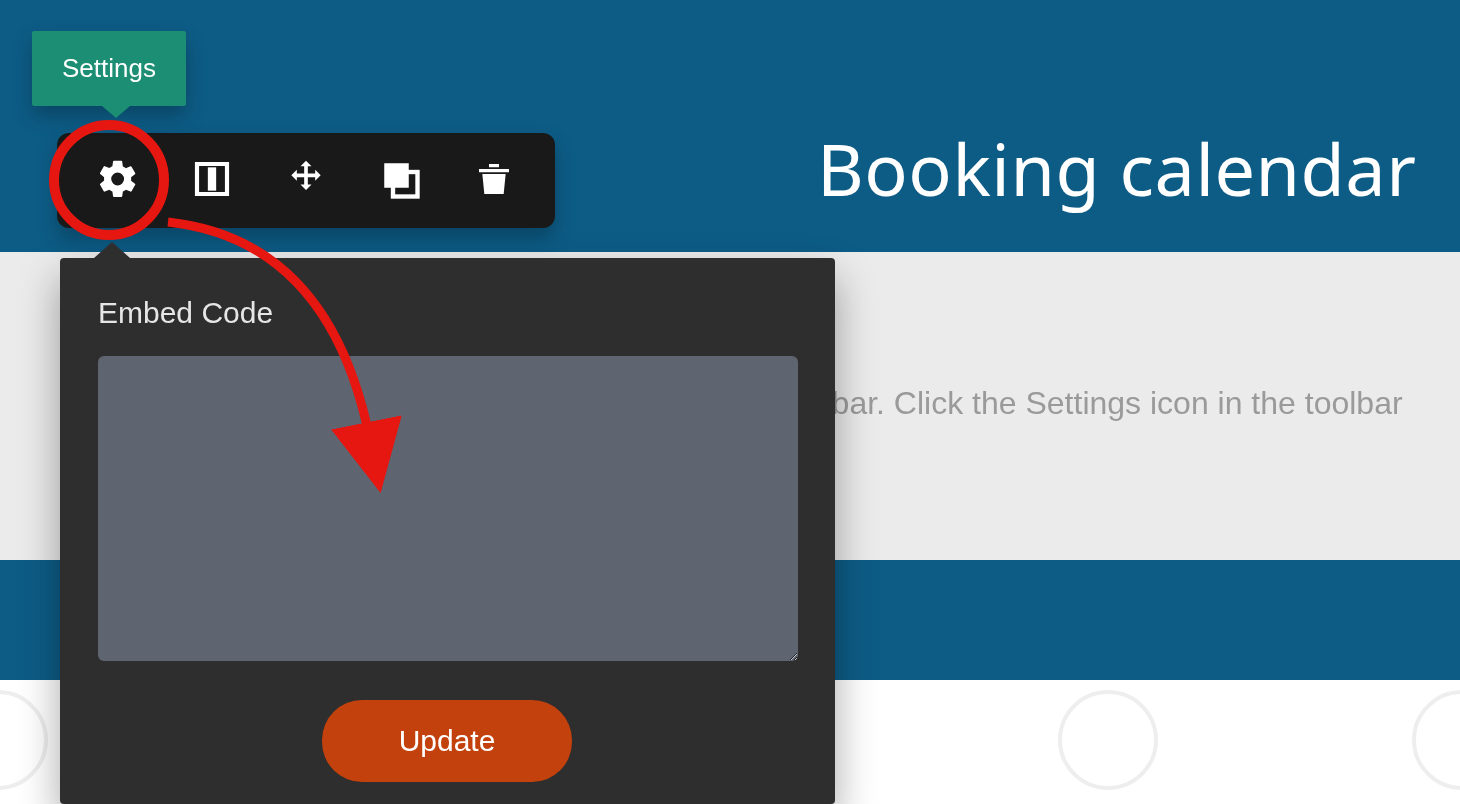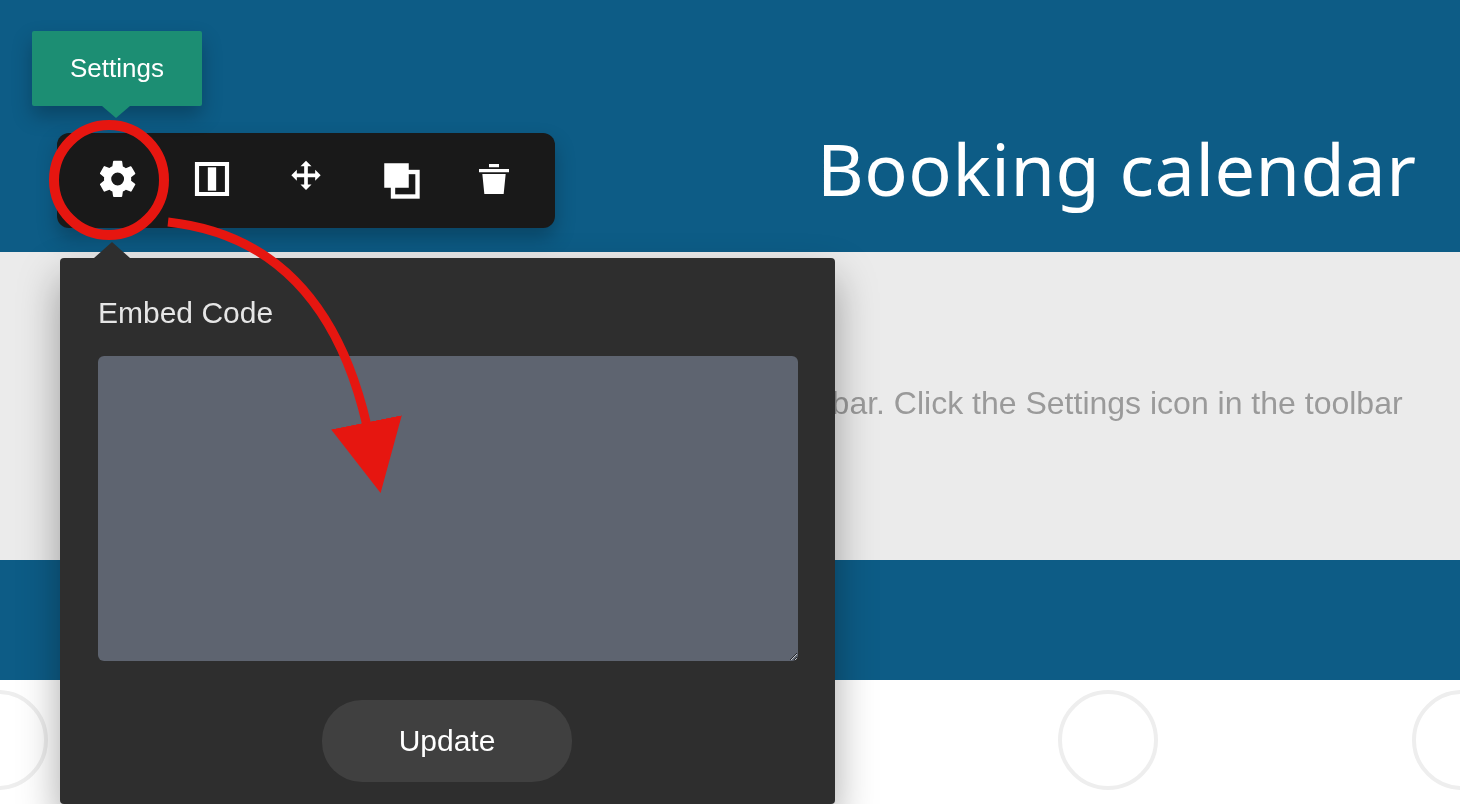--- a/index.html
+++ b/index.html
@@ -37,21 +37,21 @@
   }
 
   
   .instruction {
     position: absolute; left: 780px; top: 385px; color: #9a9a9a;
     font-size: 32px; white-space: nowrap;
   }
 
   
   .tooltip {
-    position: absolute; left: 32px; top: 31px; padding: 22px 38px;
+    position: absolute; left: 32px; top: 31px; padding: 22px 30px;
     background: #1c8e73; color: #fff; font-size: 26px; border-radius: 2px;
     box-shadow: 0 10px 20px rgba(0,0,0,0.25);
   }
   .tooltip::after {
     content: ""; position: absolute; left: 70px; bottom: -12px;
     border-left: 14px solid transparent; border-right: 14px solid transparent;
     border-top: 12px solid #1c8e73;
   }
 
   
@@ -89,21 +89,21 @@
   .panel-label {
     position: absolute; left: 38px; top: 38px; color: #e6e6e6; font-size: 30px;
   }
   .panel-textarea {
     position: absolute; left: 38px; top: 98px; width: 700px; height: 305px;
     background: #5e6470; border: none; border-radius: 6px; resize: both;
     color: #e0e0e0; font-size: 20px; padding: 14px;
   }
   .update-btn {
     position: absolute; left: 262px; top: 442px; width: 250px; height: 82px;
-    background: #404040; color: #fff; border: none; border-radius: 40px;
+    background: #c2410c; color: #fff; border: none; border-radius: 40px;
     font-size: 30px; font-weight: 500; cursor: pointer;
   }
 
   
   .arrow-layer { position: absolute; left: 0; top: 0; width: 1460px; height: 804px; pointer-events: none; }
 
   
 </style>
 </head>
 <body>

